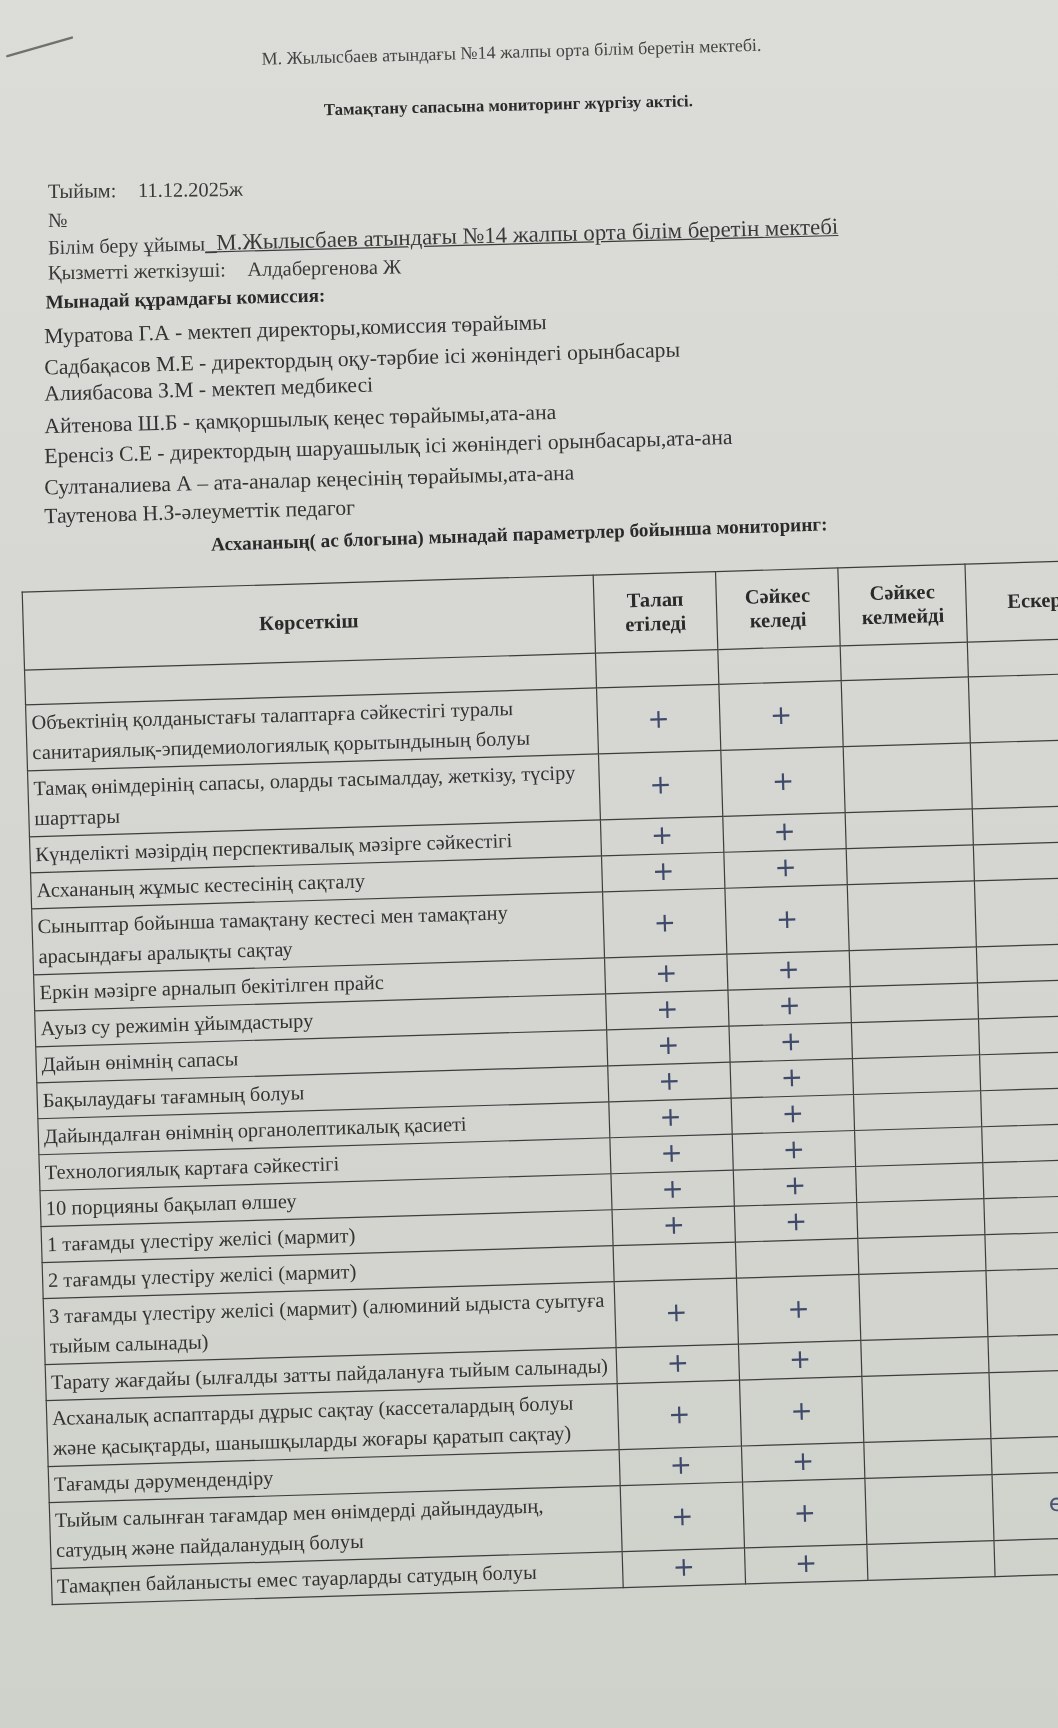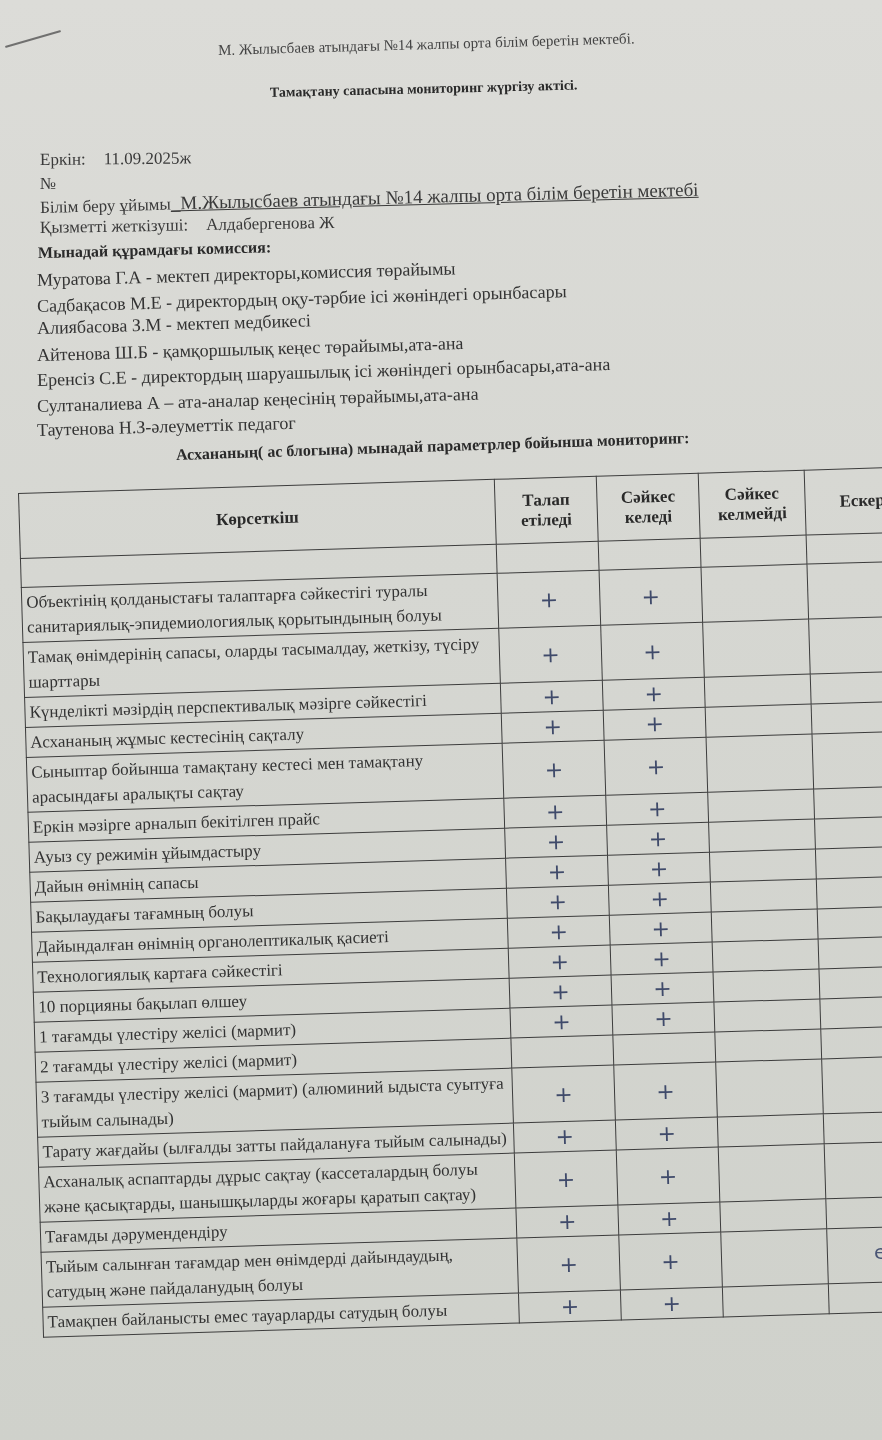--- a/index.html
+++ b/index.html
@@ -49,21 +49,21 @@
 </head>
 <body>
 
 <div class="page">
   <div class="pen-mark"></div>
 
   <div class="org-title">М. Жылысбаев атындағы №14 жалпы орта білім беретін мектебі.</div>
   <div class="act-title">Тамақтану сапасына мониторинг жүргізу актісі.</div>
 
   <div class="meta" style="top:150px; transform: rotate(-0.6deg);">
-    <span class="label">Еркін:</span><span>11.09.2025ж</span>
+    <span class="label">Тыйым:</span><span>11.12.2025ж</span>
   </div>
   <div class="meta" style="top:174px;">
     <span>№</span>
   </div>
   <div class="meta" style="top:196px; transform: rotate(-1.5deg);">
     <span>Білім беру ұйымы</span><span class="underlined" style="font-size:19px">_М.Жылысбаев атындағы №14 жалпы орта білім беретін мектебі</span>
   </div>
   <div class="meta" style="top:218px; transform: rotate(-1deg);">
     <span class="label">Қызметті жеткізуші:</span><span>Алдабергенова  Ж</span>
   </div>

